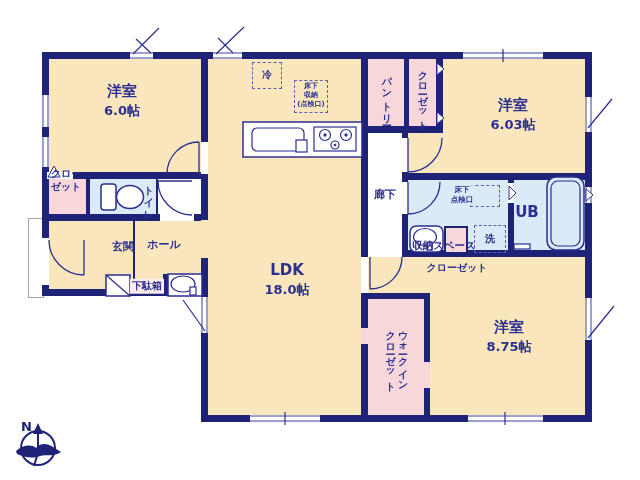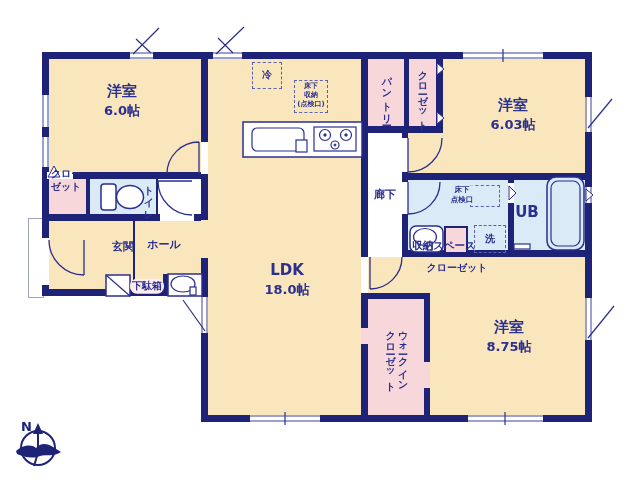--- a/index.html
+++ b/index.html
@@ -192,21 +192,21 @@
     <span>LDK</span><br>
     <span style="font-size:13px;">18.0帖</span>
   </div>
   <div class="lbl" style="left:66px;top:180px;font-size:10px;">
     <span>クロー</span><br>
     <span>ゼット</span>
   </div>
   <div class="lbl vlbl" style="left:148px;top:197px;font-size:10px;">トイレ</div>
   <div class="lbl" style="left:123px;top:247px;font-size:11px;">玄関</div>
   <div class="lbl" style="left:164px;top:245px;font-size:11px;">ホール</div>
-  <div class="lbl" style="left:147px;top:286px;font-size:10px;background:#fceced;padding:1px 2px;border-radius:7px;">下駄箱</div>
+  <div class="lbl" style="left:147px;top:286px;font-size:10px;background:#fceced;padding:1px 2px;">下駄箱</div>
   <div class="lbl" style="left:385px;top:195px;font-size:11px;">廊下</div>
   <div class="lbl vlbl" style="left:386px;top:95px;font-size:10px;">パントリー</div>
   <div class="lbl vlbl" style="left:422px;top:95px;font-size:10px;">クローゼット</div>
   <div class="lbl" style="left:444px;top:246px;font-size:10.5px;">収納スペース</div>
   <div class="lbl" style="left:490px;top:239px;font-size:10px;">洗</div>
   <div class="lbl" style="left:527px;top:212px;font-size:15px;">UB</div>
   <div class="lbl" style="left:457px;top:268px;font-size:10px;">クローゼット</div>
   <div class="lbl vlbl" style="left:396px;top:356px;font-size:10px;height:112px;">
     <span style="display:block;">ウォークイン</span>
     <span style="display:block;">クローゼット</span>

